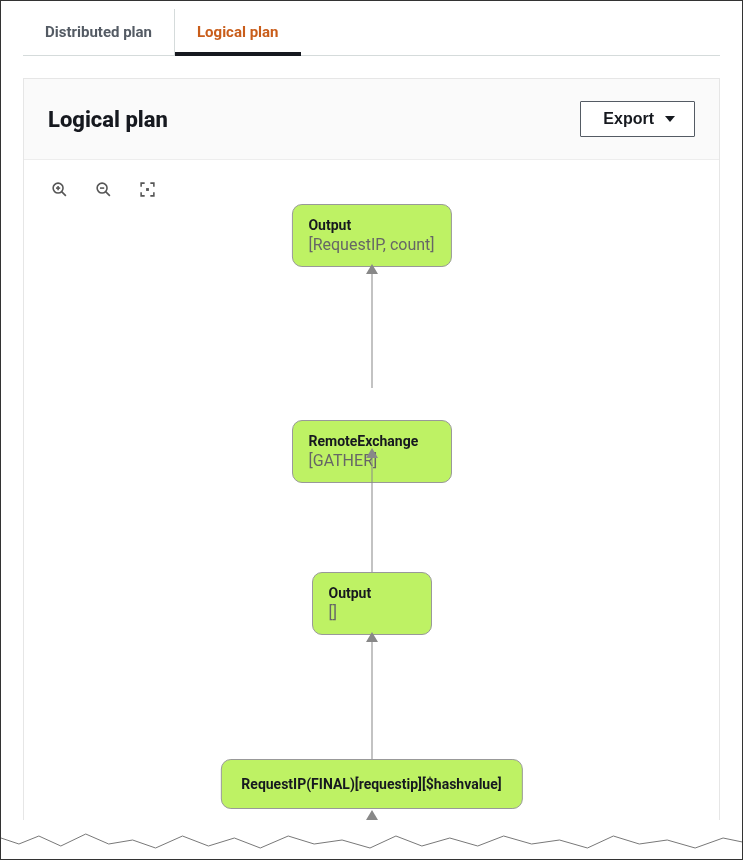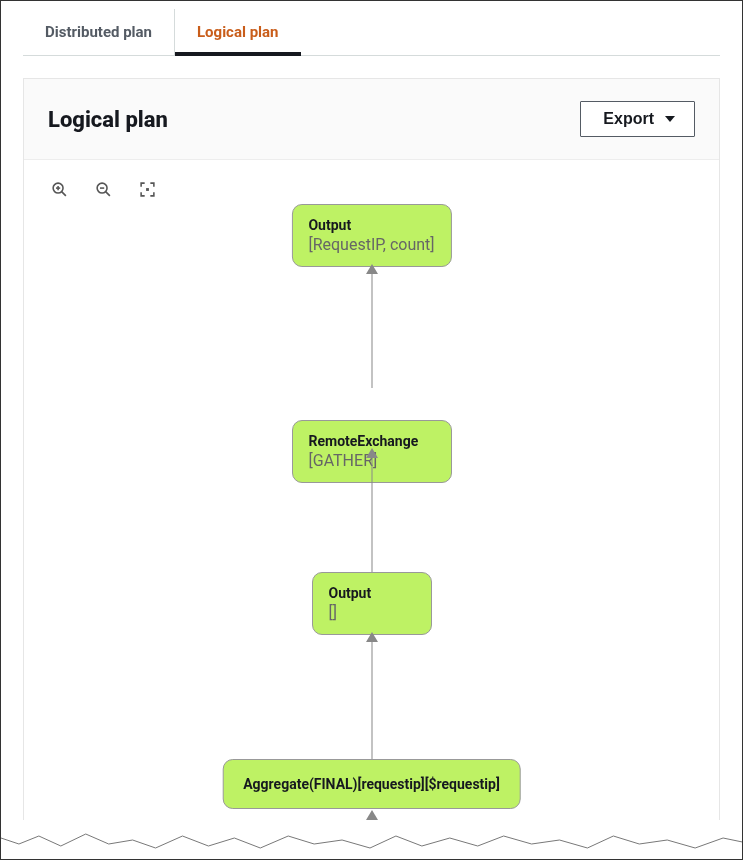--- a/index.html
+++ b/index.html
@@ -214,21 +214,21 @@
       <div class="arrow-line a2-line"></div>
 
       <div id="n3" class="node">
         <div class="node-title">Output</div>
         <div class="node-sub">[]</div>
       </div>
       <div class="arrow-head a3-head"></div>
       <div class="arrow-line a3-line"></div>
 
       <div id="n4" class="node centered">
-        <div class="node-title">Aggregate(FINAL)[requestip][$requestip]</div>
+        <div class="node-title">RequestIP(FINAL)[requestip][$hashvalue]</div>
       </div>
       <div class="arrow-head a4-head"></div>
       <div class="arrow-line a4-line"></div>
     </div>
   </div>
 </div>
 
 <div class="torn">
   <svg viewBox="0 0 763 40" preserveAspectRatio="none">
     <path d="M0,40 L0,22 L10,18 L28,24 L48,16 L70,26 L95,14 L118,24 L142,20 L165,28 L192,16 L218,26 L244,18 L270,28 L298,16 L324,24 L352,20 L380,28 L406,16 L432,26 L460,18 L488,26 L514,16 L542,24 L570,20 L598,28 L624,16 L650,24 L678,20 L706,28 L734,18 L763,24 L763,40 Z" fill="#fff" stroke="#777" stroke-width="1"></path>

